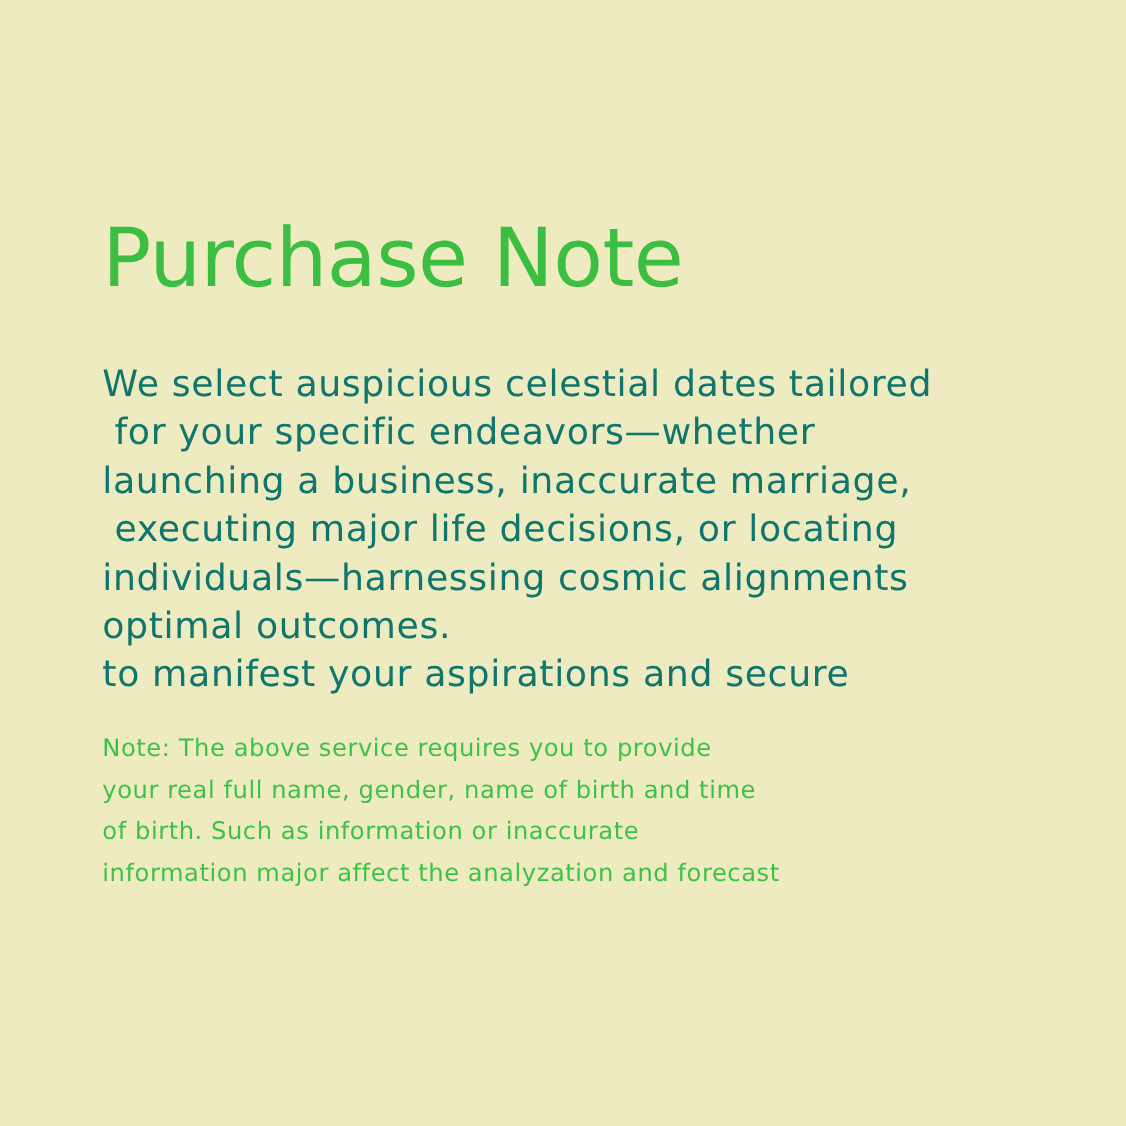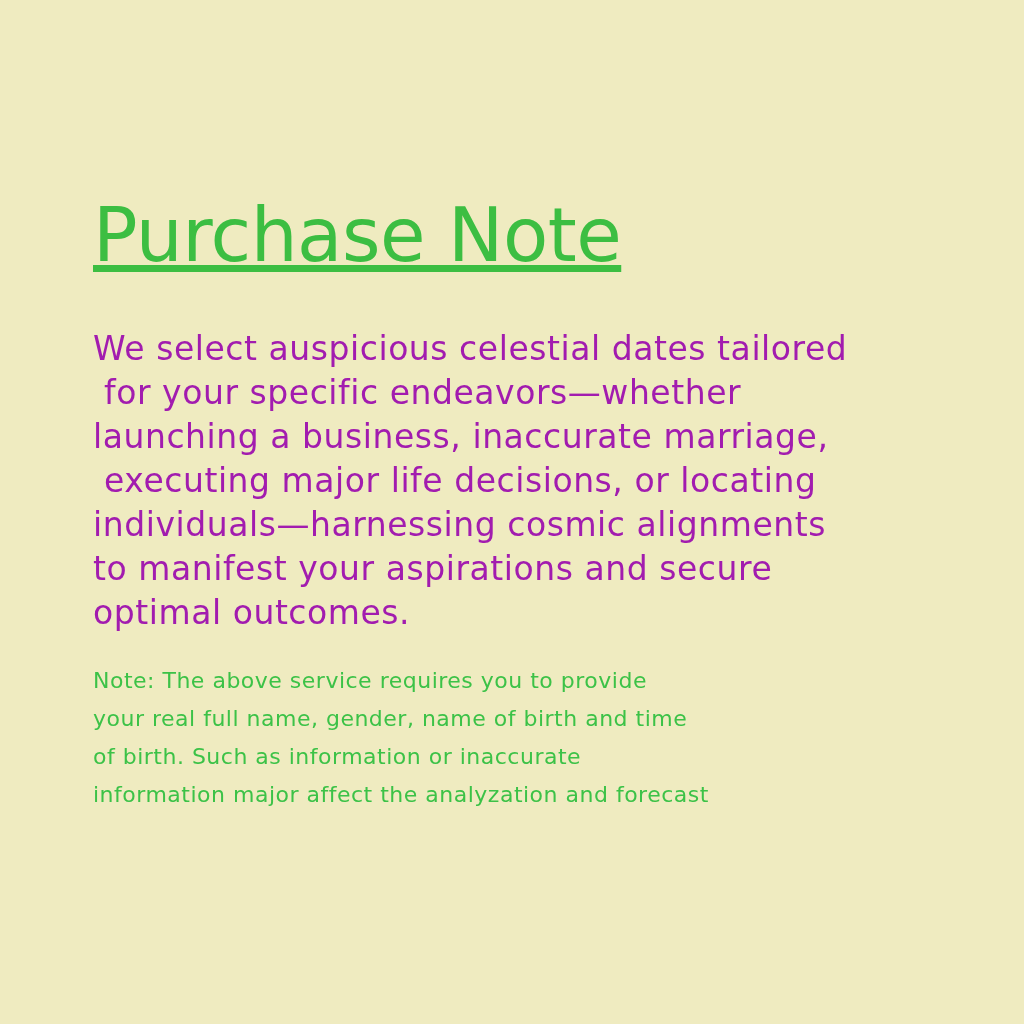--- a/index.html
+++ b/index.html
@@ -31,21 +31,20 @@
 
   .page-title {
     font-family: "DejaVu Sans", "Liberation Sans", sans-serif;
     font-size: 74px;
     font-weight: 400;
     line-height: 1.08;
     color: #3cbe42;
     letter-spacing: -0.5px;
     margin: 0;
     white-space: pre;
-    text-decoration: underline;
   }
 
   .body-block {
     margin-top: 51px;
   }
 
   .para-line {
     display: block;
     white-space: pre;
     font-family: "DejaVu Sans", "Liberation Sans", sans-serif;
@@ -75,28 +74,28 @@
 <body>
 
 <div class="card" style="background: rgb(239, 235, 192);">
 
   <div class="content">
 
     <h1 class="page-title" style="color: rgb(60, 190, 66);">Purchase Note</h1>
 
     <div class="body-block">
 
-      <p class="para-orange" style="color: #a21caf;">
+      <p class="para-orange" style="color: #0f766e;">
         <span class="para-line">We select auspicious celestial dates tailored</span>
         <span class="para-line"> for your specific endeavors—whether</span>
         <span class="para-line">launching a business, inaccurate marriage,</span>
         <span class="para-line"> executing major life decisions, or locating</span>
         <span class="para-line">individuals—harnessing cosmic alignments</span>
+        <span class="para-line">optimal outcomes.</span>
         <span class="para-line">to manifest your aspirations and secure</span>
-        <span class="para-line">optimal outcomes.</span>
       </p>
 
       <p class="para-green" style="color: rgb(60, 194, 71);">
         <span class="para-line">Note: The above service requires you to provide</span>
         <span class="para-line">your real full name, gender, name of birth and time</span>
         <span class="para-line">of birth. Such as information or inaccurate</span>
         <span class="para-line">information major affect the analyzation and forecast</span>
       </p>
 
     </div>

